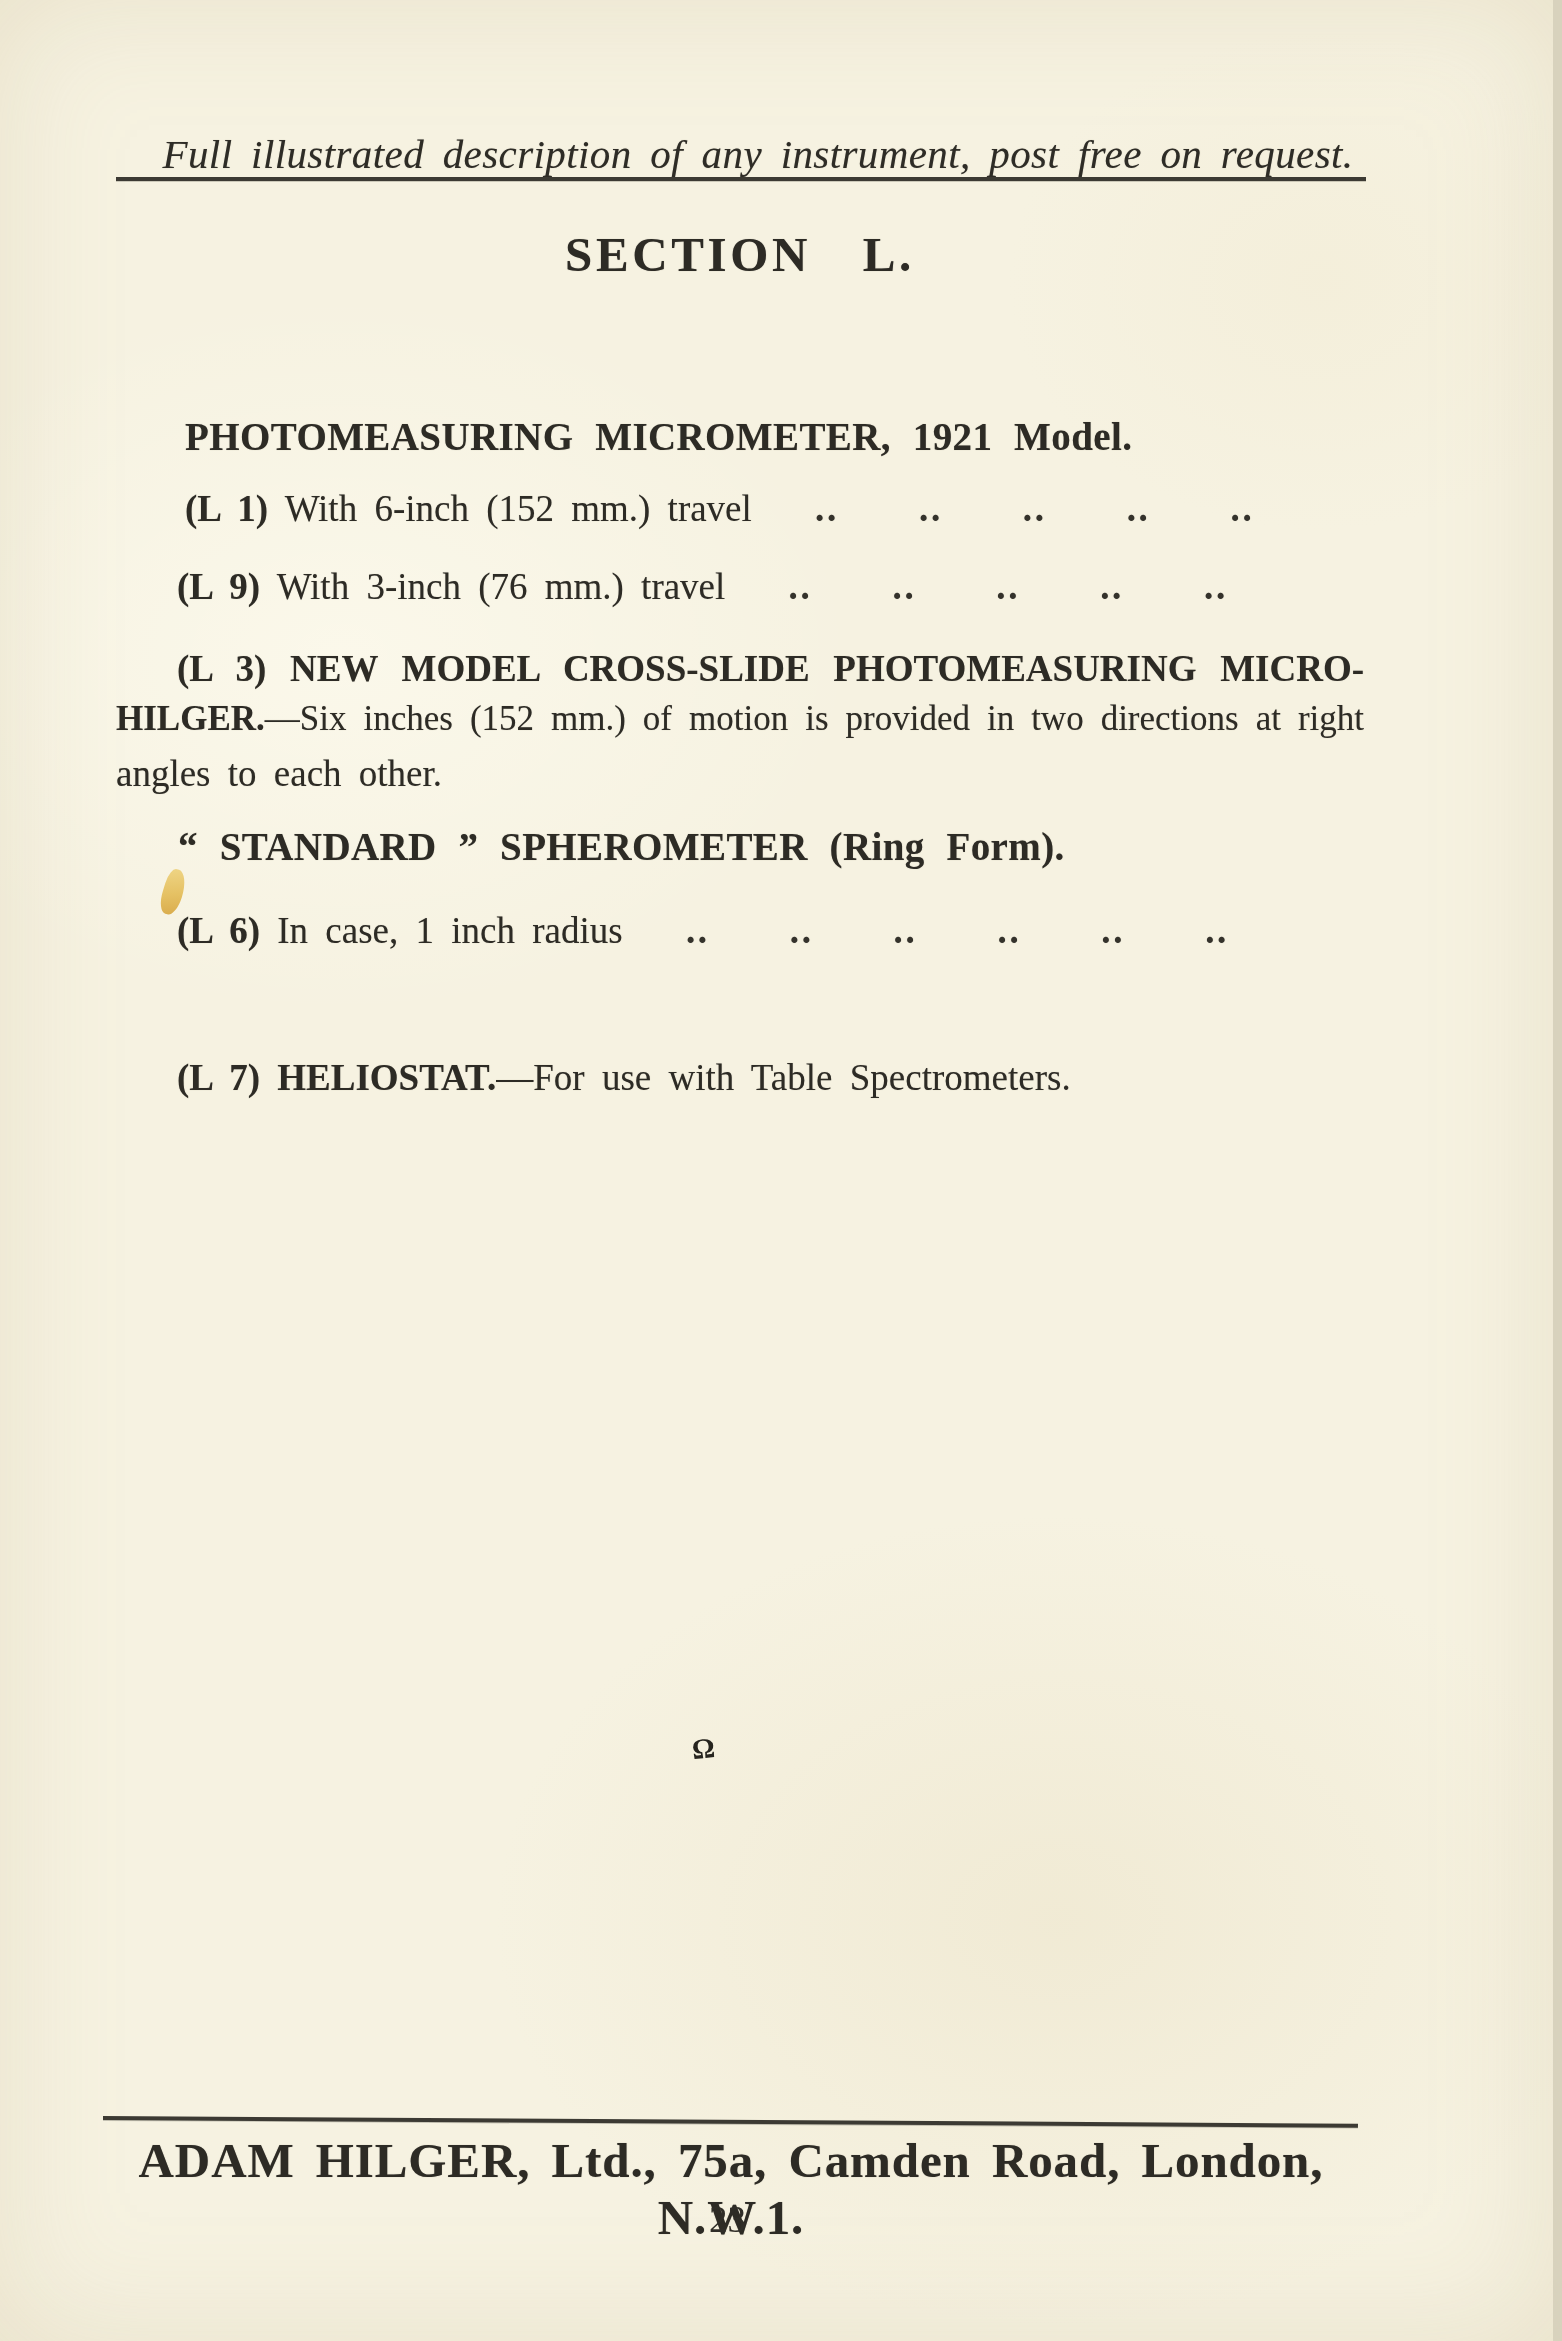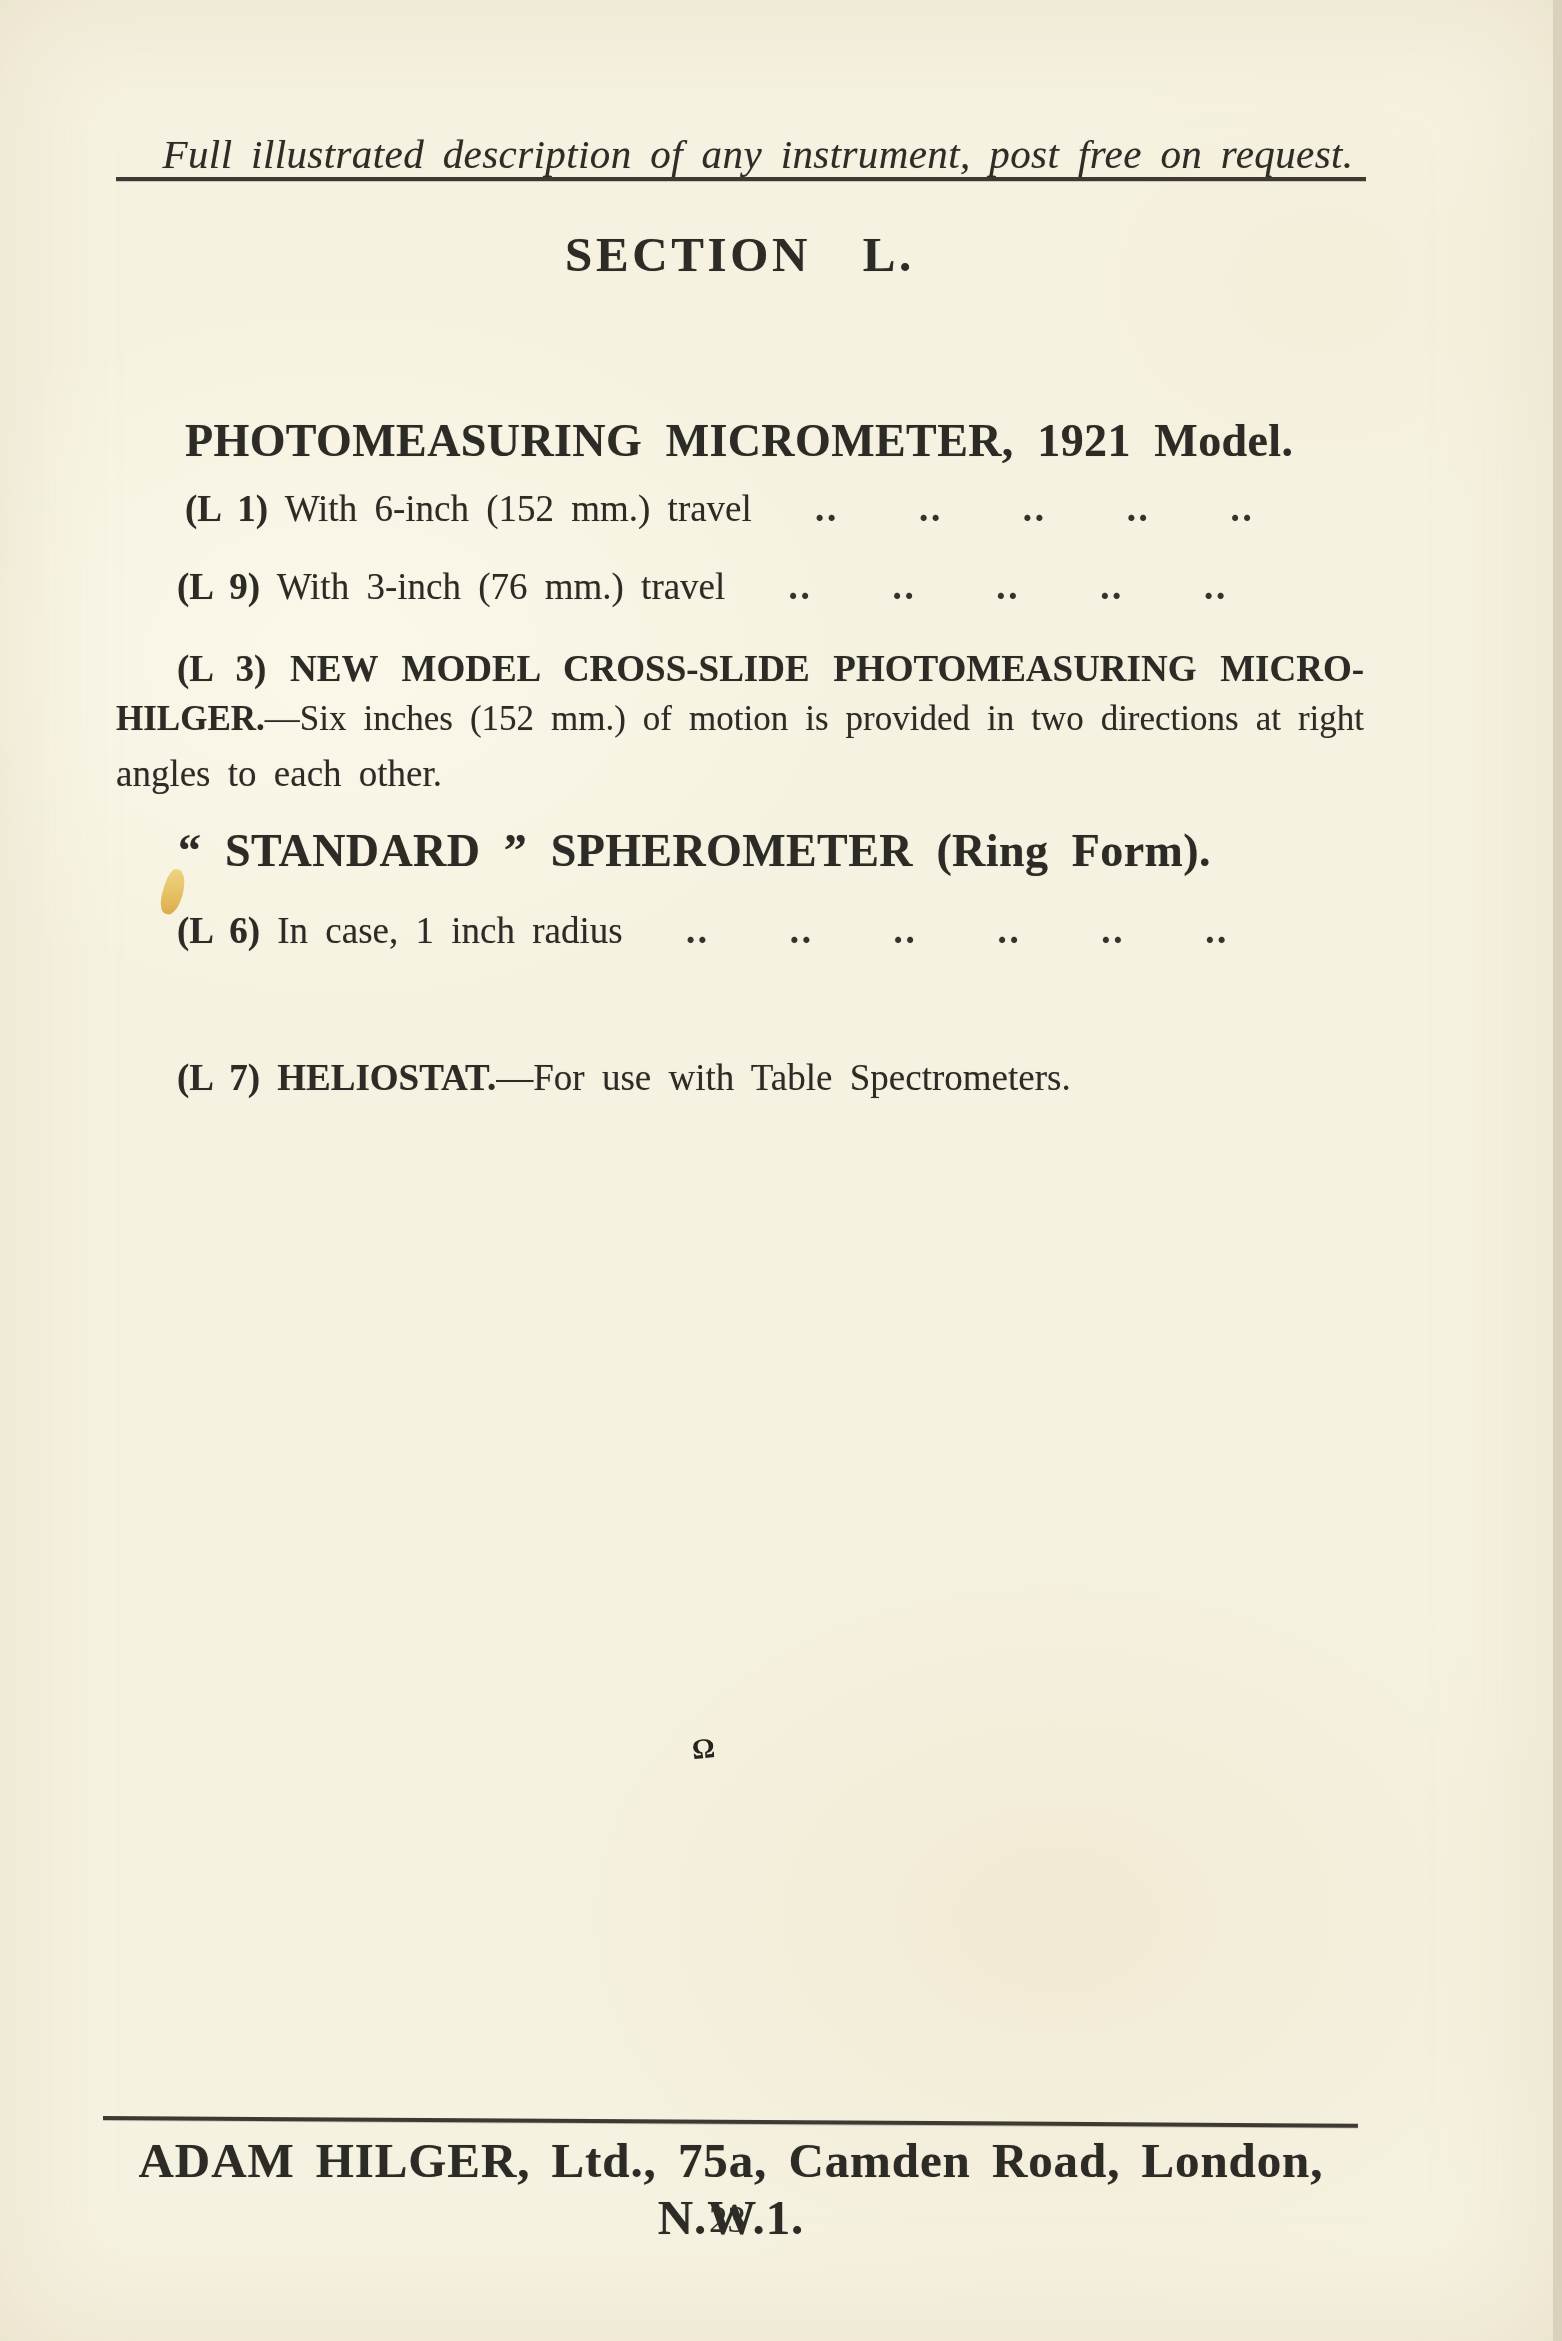--- a/index.html
+++ b/index.html
@@ -35,21 +35,21 @@
     top:226px;left:116px;width:1248px;text-align:center;
     font-weight:bold;font-size:49px;letter-spacing:3.6px;word-spacing:36px;
     text-shadow:0 0 0.9px rgba(40,38,30,.4);
   }
   .section-subtitle{
     top:314px;left:116px;width:1248px;text-align:center;
     font-weight:bold;font-size:53px;letter-spacing:1.8px;word-spacing:23px;
     text-shadow:0 0 0.9px rgba(40,38,30,.4);
   }
   .h-bold{
-    font-weight:bold;font-size:46px;letter-spacing:0.4px;word-spacing:11.6px;
+    font-weight:bold;font-size:39px;letter-spacing:0.4px;word-spacing:11.6px;
     text-shadow:0 0 0.9px rgba(40,38,30,.35);
     text-align:right;
   }
   .h-photo{top:414px;left:185px;}
   .h-spher{top:824px;left:178px;}
   .item{
     font-size:37px;word-spacing:8px;white-space:nowrap;
     text-shadow:0 0 0.9px rgba(45,42,35,.3);
   }
   .item .lbl{font-weight:bold;}

